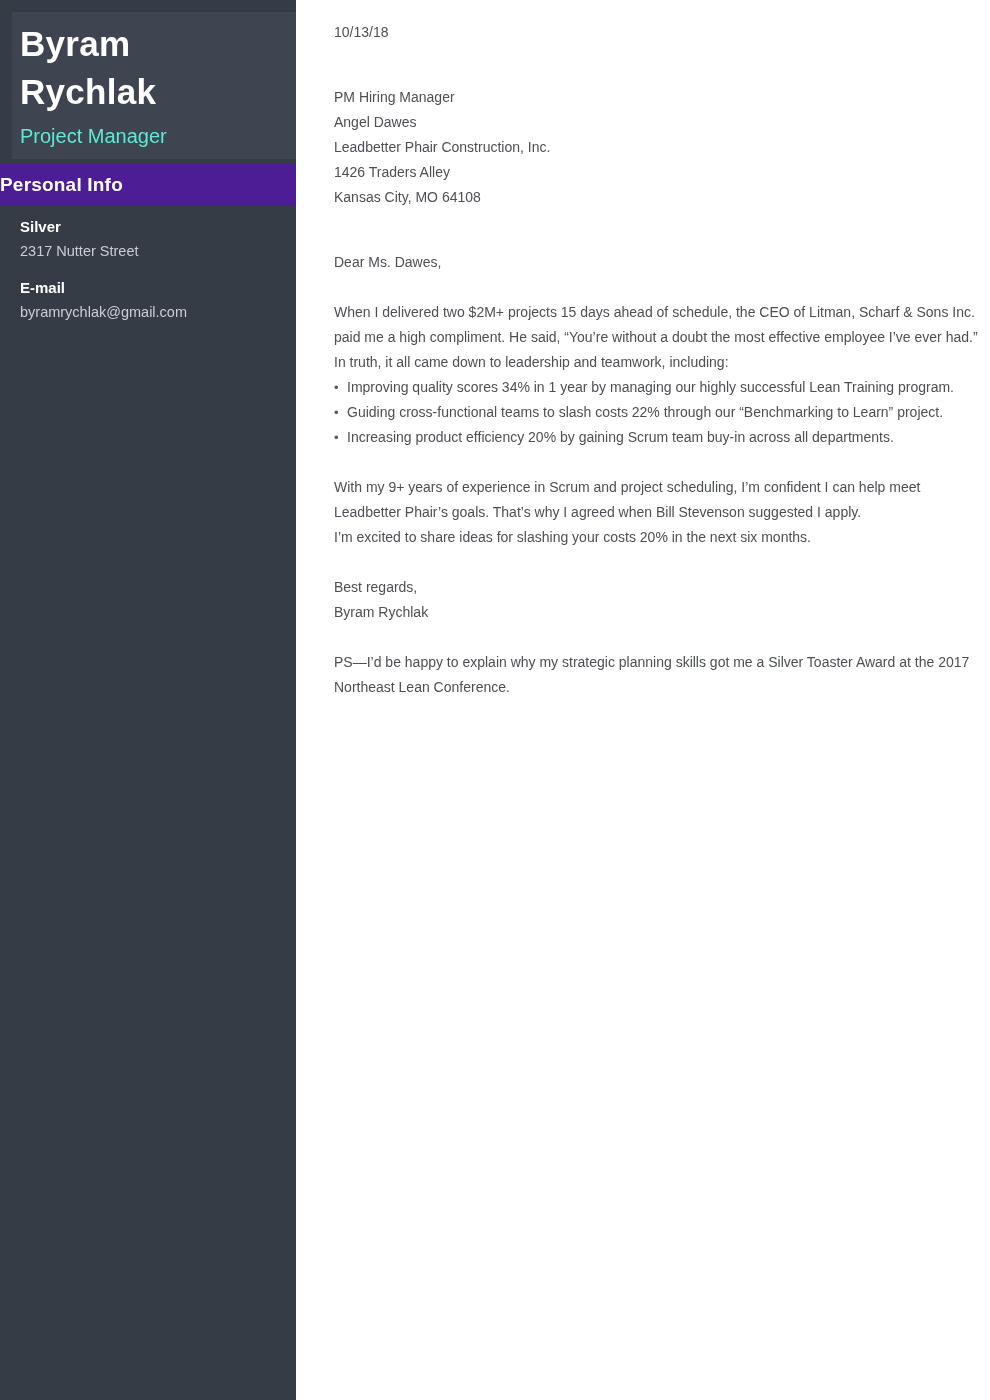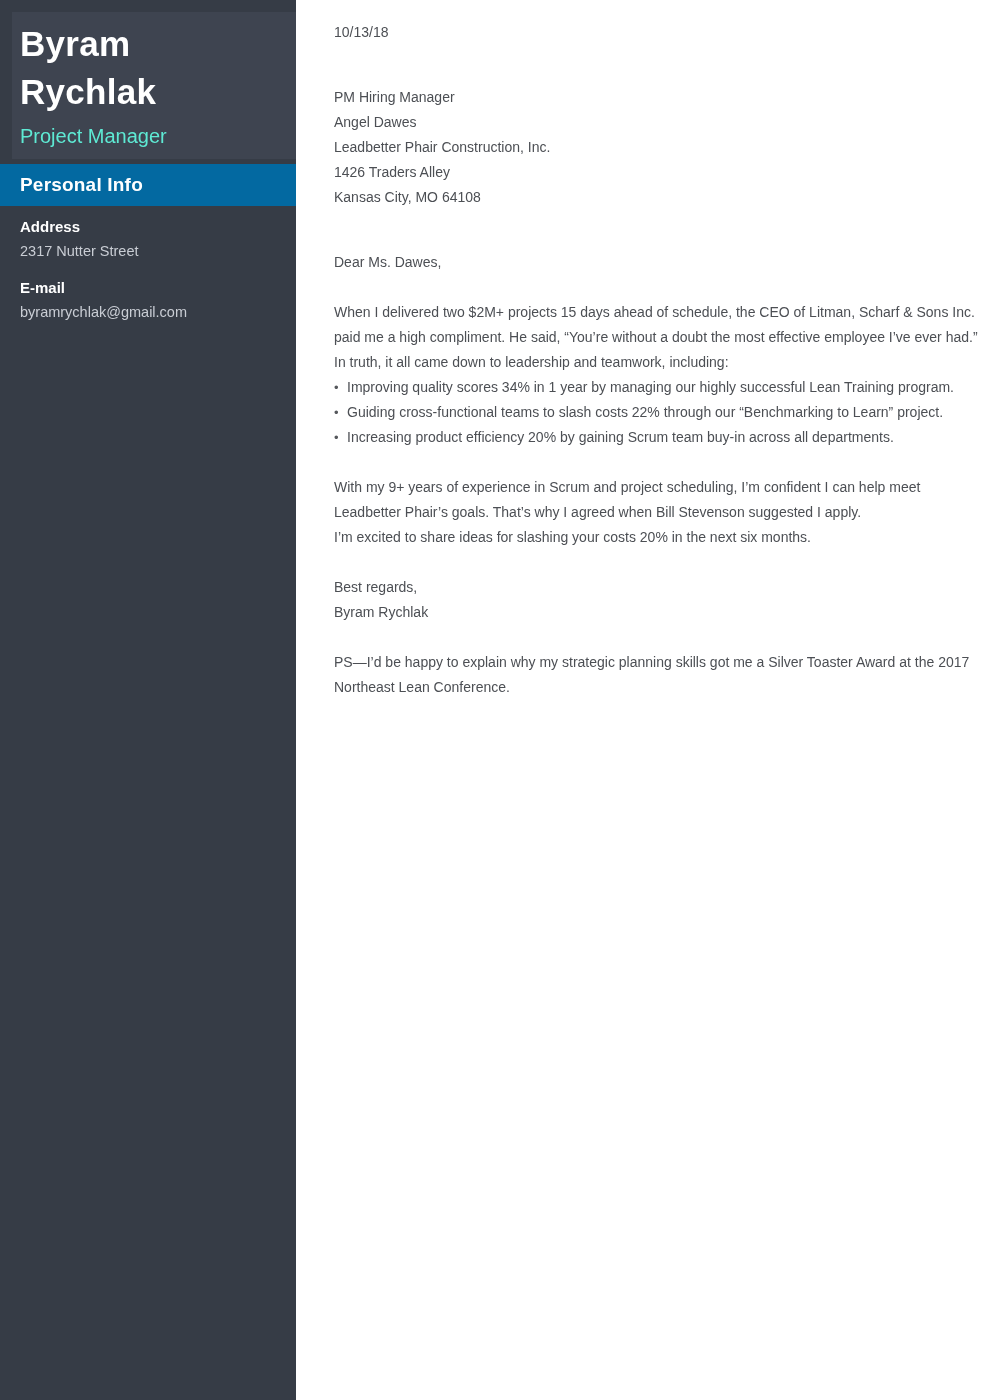--- a/index.html
+++ b/index.html
@@ -39,25 +39,24 @@
     color: #5eead4;
     font-size: 20px;
     line-height: 26px;
     margin-top: 7px;
     font-weight: normal;
   }
   .section-band {
     position: absolute;
     left: 0; top: 164px;
     width: 296px; height: 42px;
-    background: #0369a1;
+    background: #4c1d95;
     display: flex;
     align-items: center;
     box-sizing: border-box;
-    padding-left: 20px;
   }
   .section-band-title {
     color: #ffffff;
     font-size: 19px;
     font-weight: bold;
     letter-spacing: 0.2px;
   }
   .contact {
     position: absolute;
     left: 20px; top: 214px;
@@ -117,21 +116,21 @@
       </div>
       <div class="job-title">Project Manager</div>
     </div>
 
     <div class="section-band">
       <span class="section-band-title">Personal Info</span>
     </div>
 
     <div class="contact">
       <div class="contact-group">
-        <div class="contact-label">Address</div>
+        <div class="contact-label">Silver</div>
         <div class="contact-value">2317 Nutter Street</div>
       </div>
       <div class="contact-group">
         <div class="contact-label">E-mail</div>
         <div class="contact-value">byramrychlak@gmail.com</div>
       </div>
     </div>
 
   </div>
 

